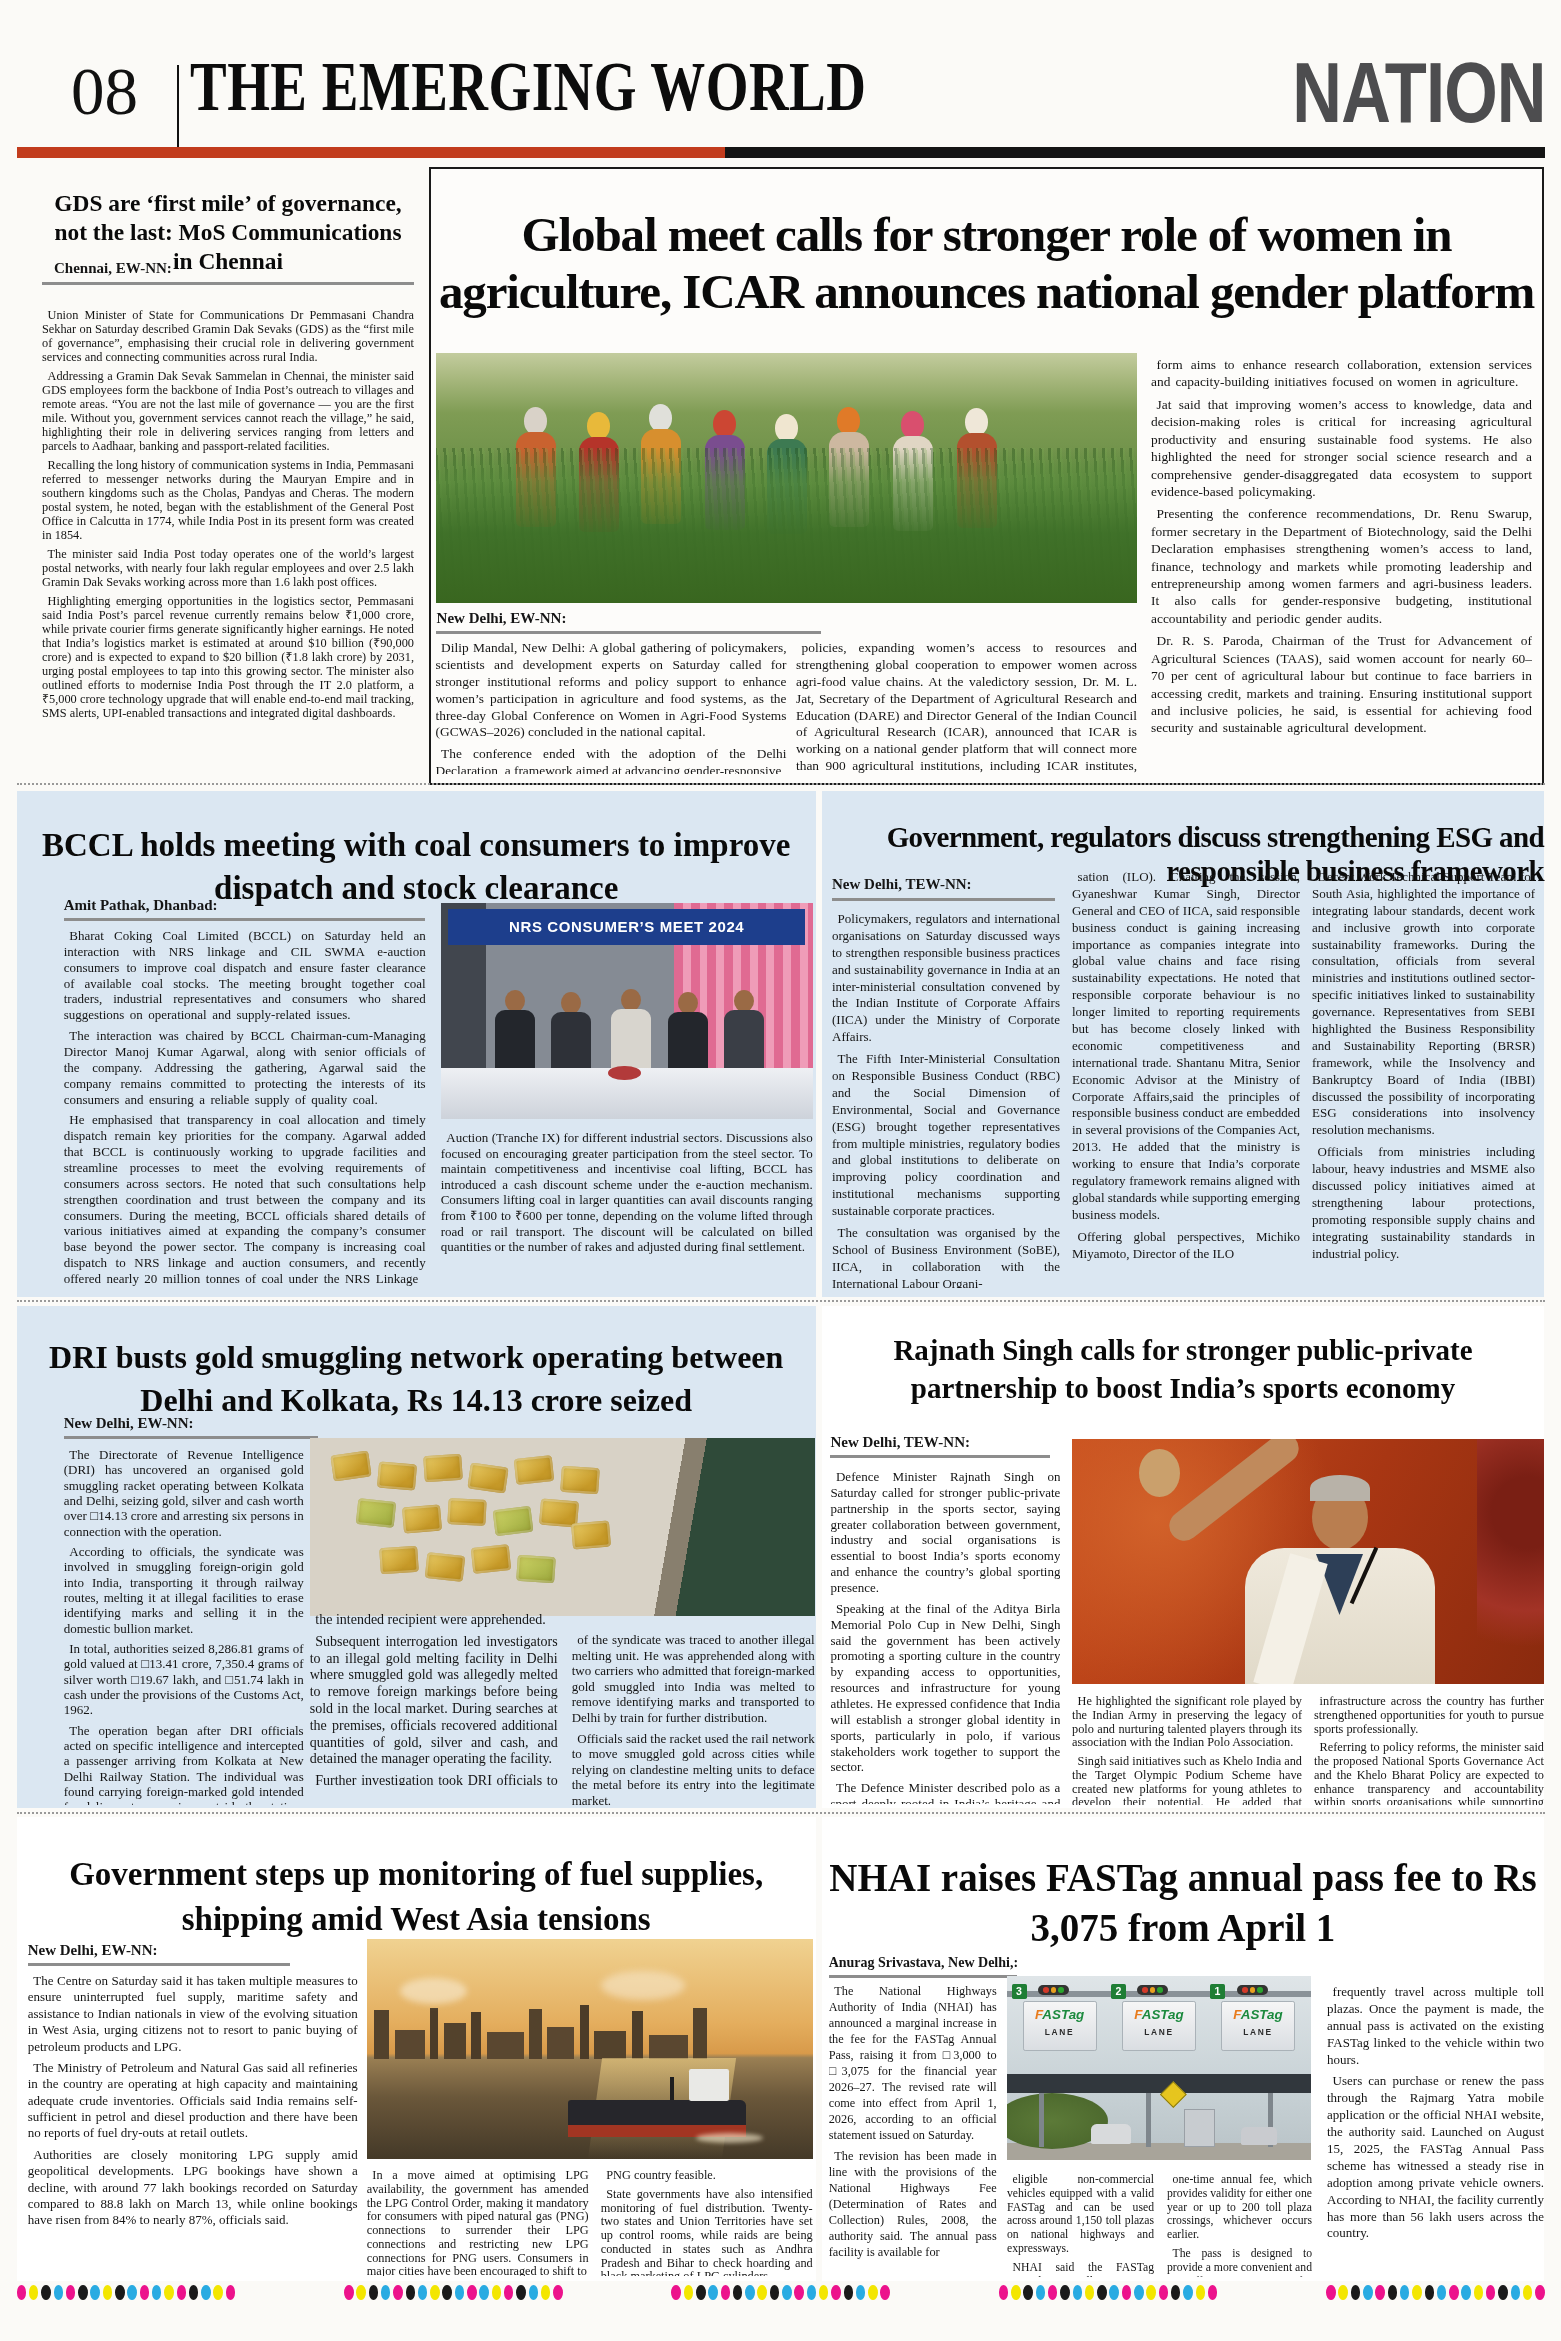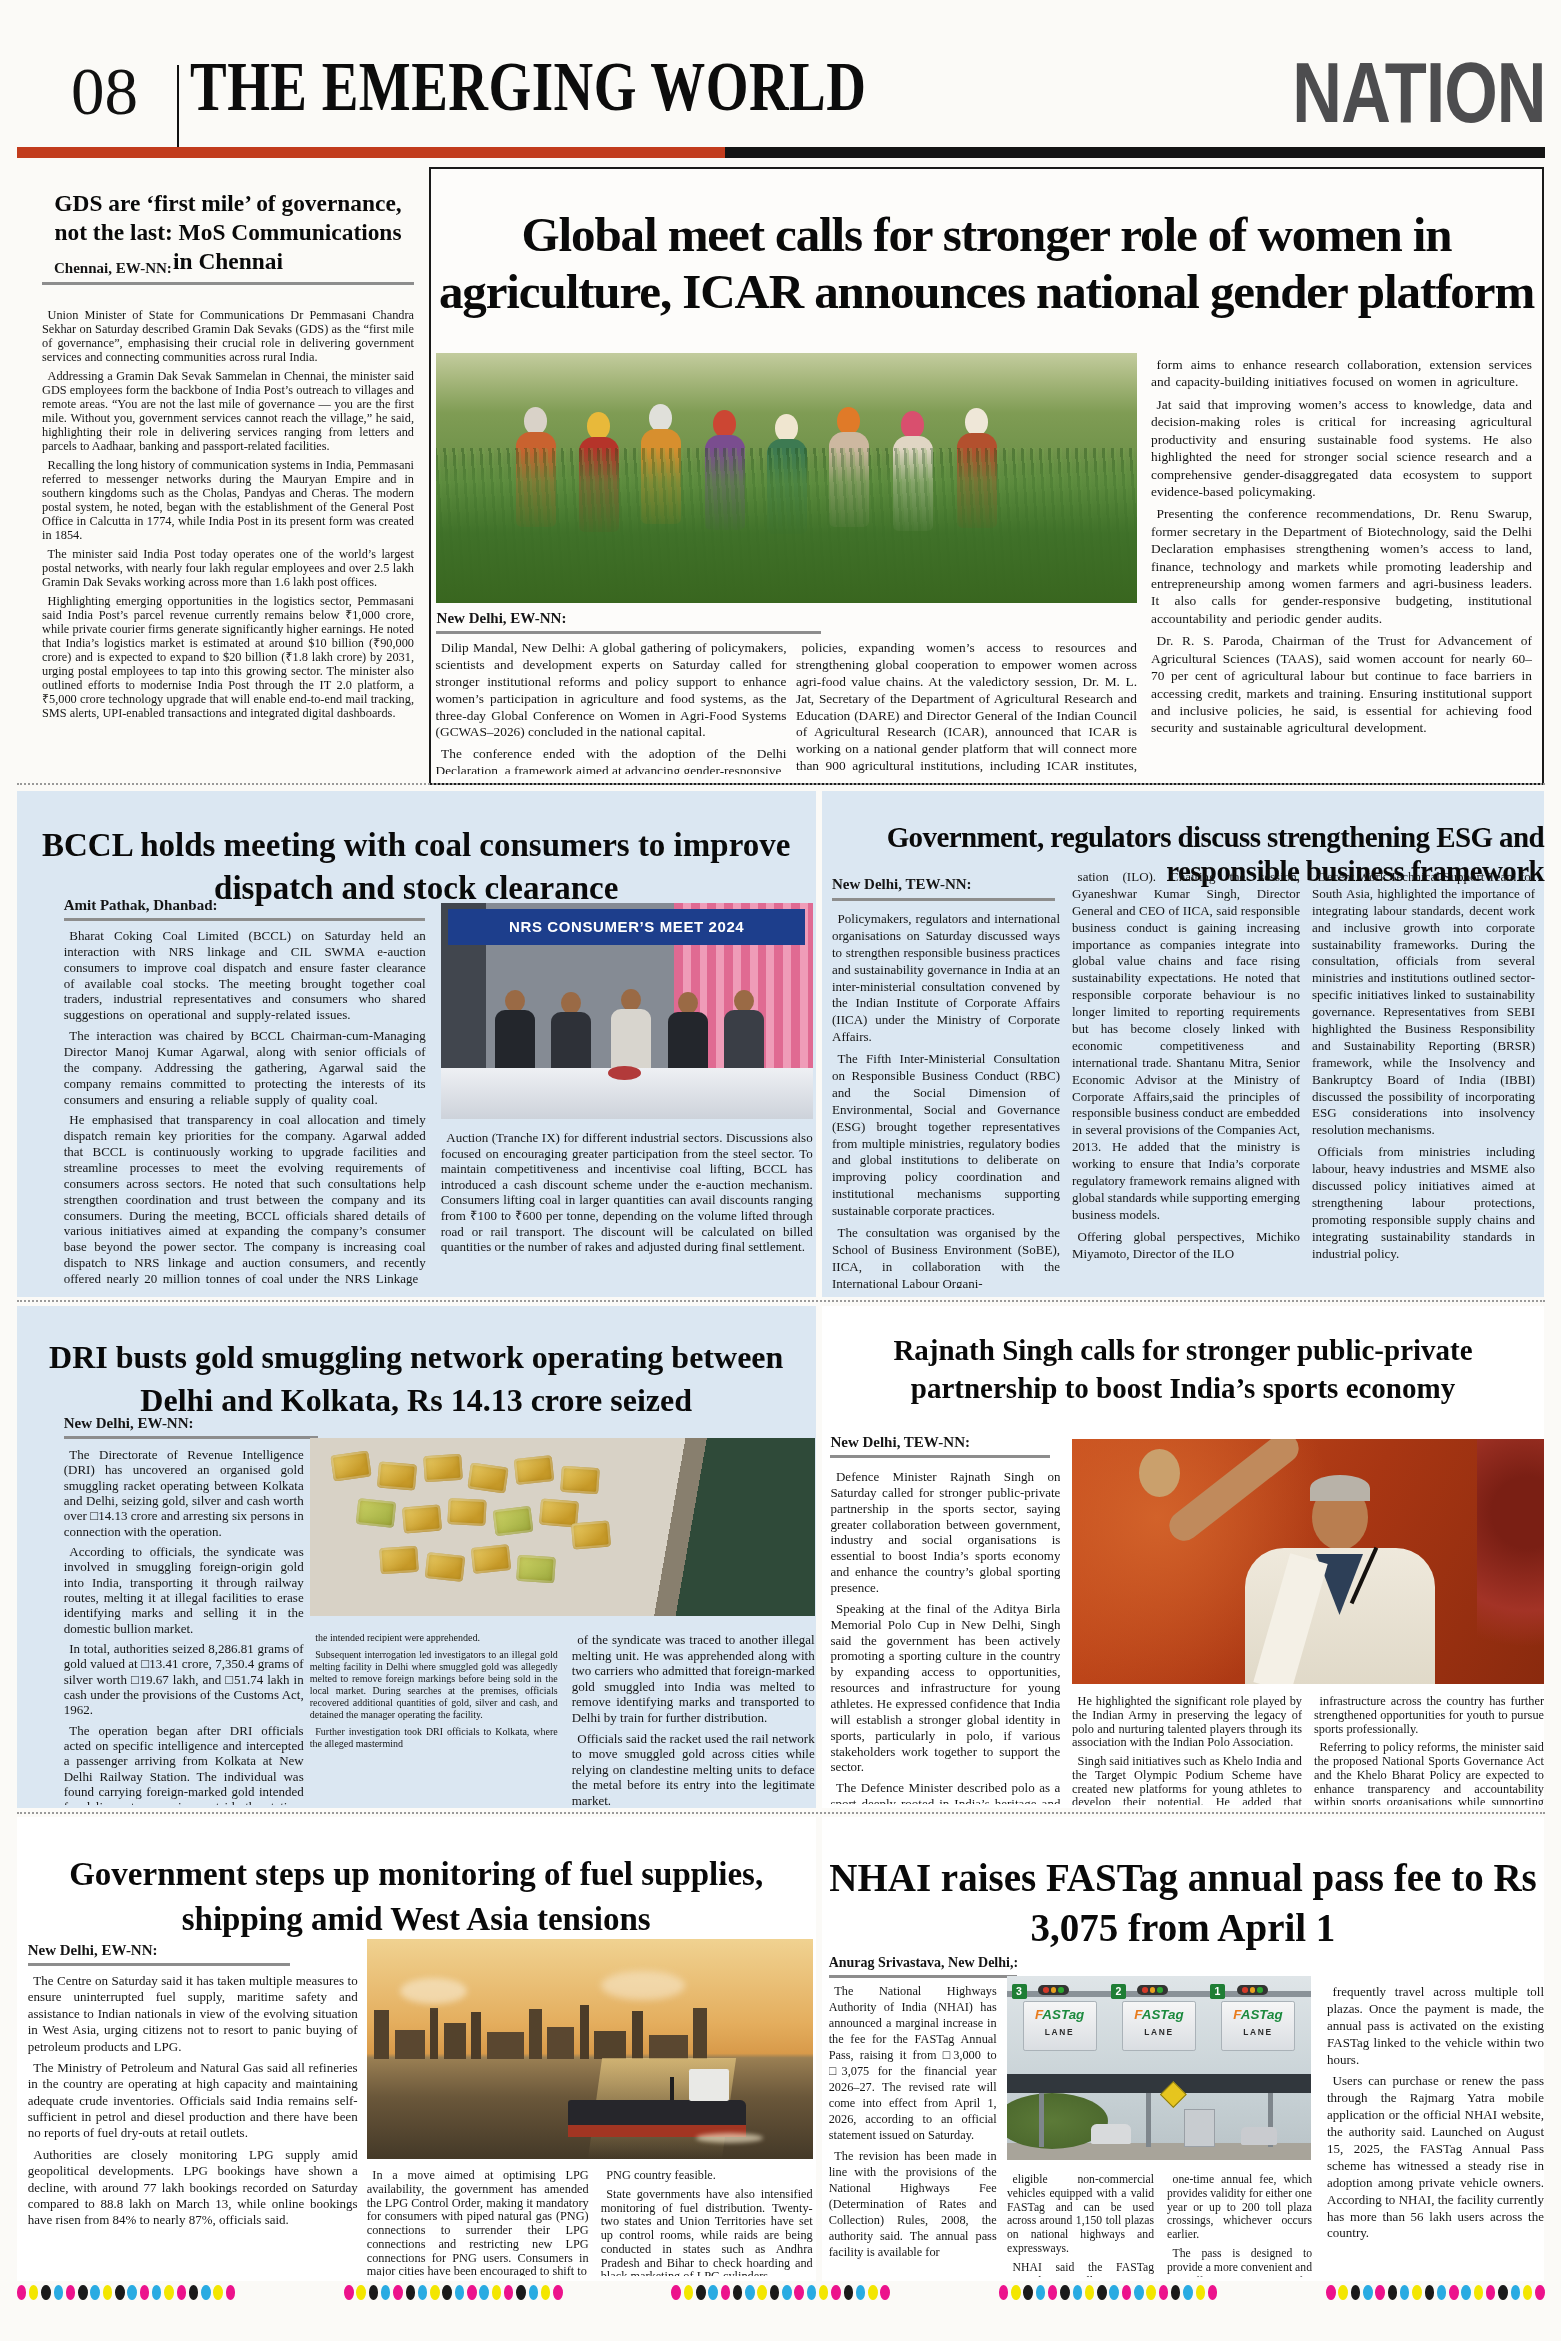--- a/index.html
+++ b/index.html
@@ -80,21 +80,21 @@
   #esg-c2{left:250px;top:78px;width:228px;height:419px;font-size:13px;line-height:1.3;}
   #esg-c3{left:490px;top:78px;width:223px;height:419px;font-size:13px;line-height:1.3;}
 
   
   #art-dri{left:16.7px;top:1306px;width:799px;height:502px;}
   #art-dri .headline{top:3.3px;font-size:32px;line-height:1.35;}
   #art-dri .byline{left:47px;top:109px;}
   #art-dri .brule{left:47px;top:130px;width:254px;}
   #dri-c1{left:47px;top:141px;width:240px;height:358px;font-size:13px;line-height:1.18;}
   #dri-photo{left:293px;top:132px;width:505px;height:178px;}
-  #dri-c2{left:293px;top:326px;width:248px;height:173px;font-size:10px;line-height:1.2;}
+  #dri-c2{left:293px;top:306px;width:248px;height:173px;font-size:14px;line-height:1.2;}
   #dri-c3{left:555px;top:326px;width:243px;height:173px;font-size:13px;line-height:1.2;}
   .gbar{position:absolute;width:38px;height:26px;border-radius:3.9px;
      background:linear-gradient(140deg,#ecd06a,#c79a28 70%);
      box-shadow:inset 0 0 0 2.2px rgba(255,255,255,.25), inset 0 0 7.8px rgba(110,80,8,.5);}
   .gbar.green{background:linear-gradient(140deg,#cfd467,#9aa83c);}
 
   
   #art-sports{left:822px;top:1306px;width:722px;height:502px;background:#fff;}
   #art-sports .headline{top:2.2px;font-size:29px;line-height:1.3;}
   #art-sports .byline{left:8.4px;top:128px;}

